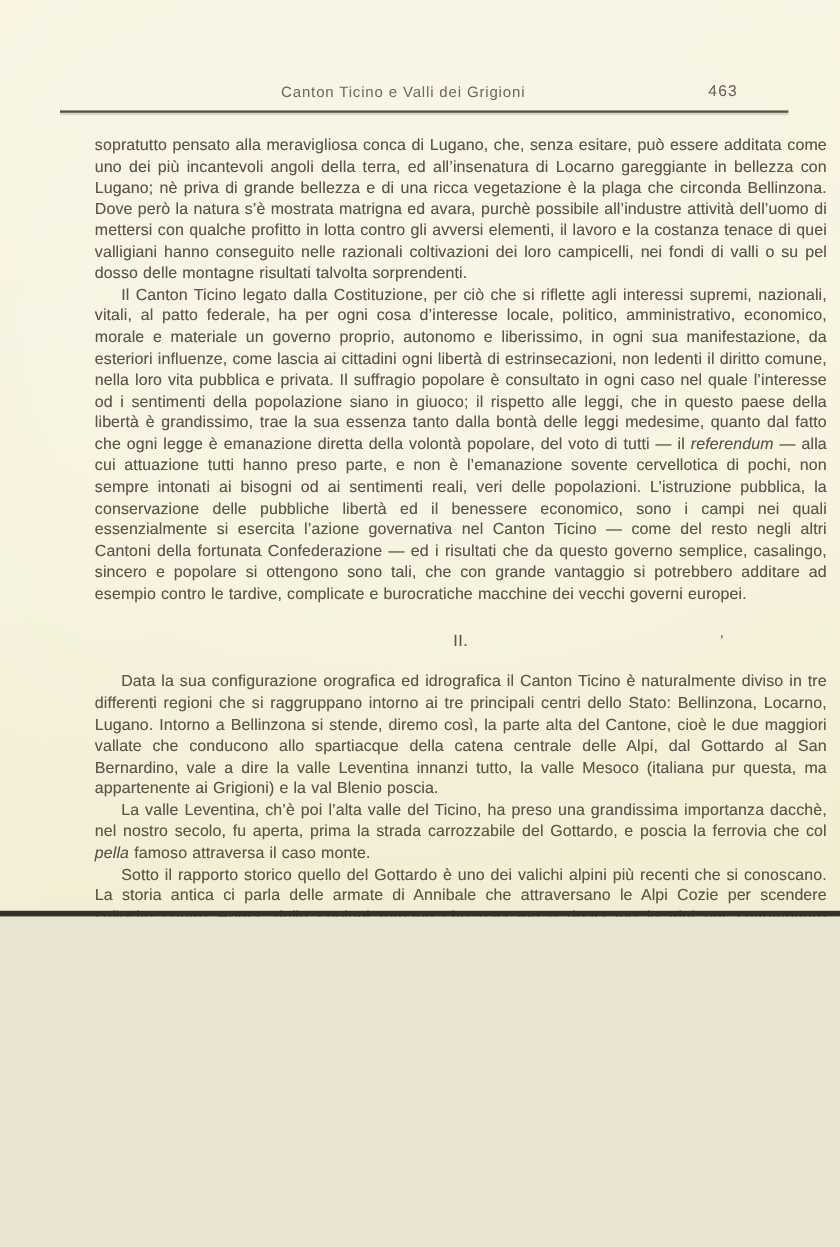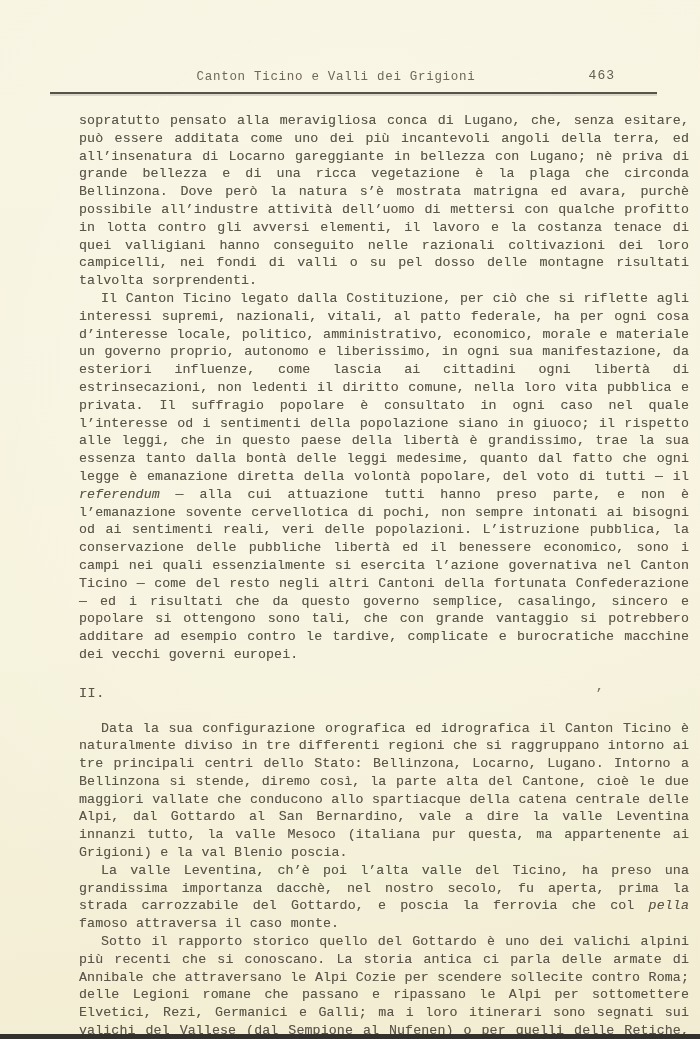--- a/index.html
+++ b/index.html
@@ -1,24 +1,24 @@
 <!DOCTYPE html>
 <html style="--ink: #5c564a; --rule: #57534a; --edge: #32312b;"><head>
 <meta charset="utf-8">
 <style>
   html,body { margin:0; padding:0; background:#e8e4d0; }
   .page {
     position:relative;
-    width:700px; height:1039px;
+    width:700px; height:764px;
     margin:0 auto;
     overflow:hidden;
     background:
       radial-gradient(130% 95% at 52% 36%, rgba(255,255,255,0.30), rgba(0,0,0,0) 65%),
       linear-gradient(173deg, #f8f4e1 0%, #f6f2dc 55%, #f2edd2 100%);
-    font-family:Liberation Mono, monospace;
+    font-family:Liberation Sans, sans-serif;
     color:var(--ink, #5c564a);
   }
   .running-head {
     position:absolute; top:70px; left:47px; width:610px; height:20px;
   }
   .head-title {
     position:absolute; left:50%; transform:translateX(-50%);
     margin-left:-16px;
     font-size:12.5px; letter-spacing:0.7px; white-space:nowrap;
     color:#6e6859;
@@ -40,20 +40,21 @@
     word-spacing:0.4px;
     text-shadow:0 0 0.5px rgba(92,86,74,0.45);
     margin-left:32px;
   }
   .para { margin:0; }
   .para.indent { text-indent:22px; }
   .italic { font-style:italic; }
   .section-head {
     position:relative;
     margin:21px 0 17px 0;
+    text-align:center;
     text-indent:0;
   }
   .section-number {
     font-size:13.5px; letter-spacing:0.5px; margin-bottom:9px;
   }
   .section-title {
     font-weight:bold; font-size:14px; letter-spacing:1.6px;
     color:#575144;
   }
   .stray {

